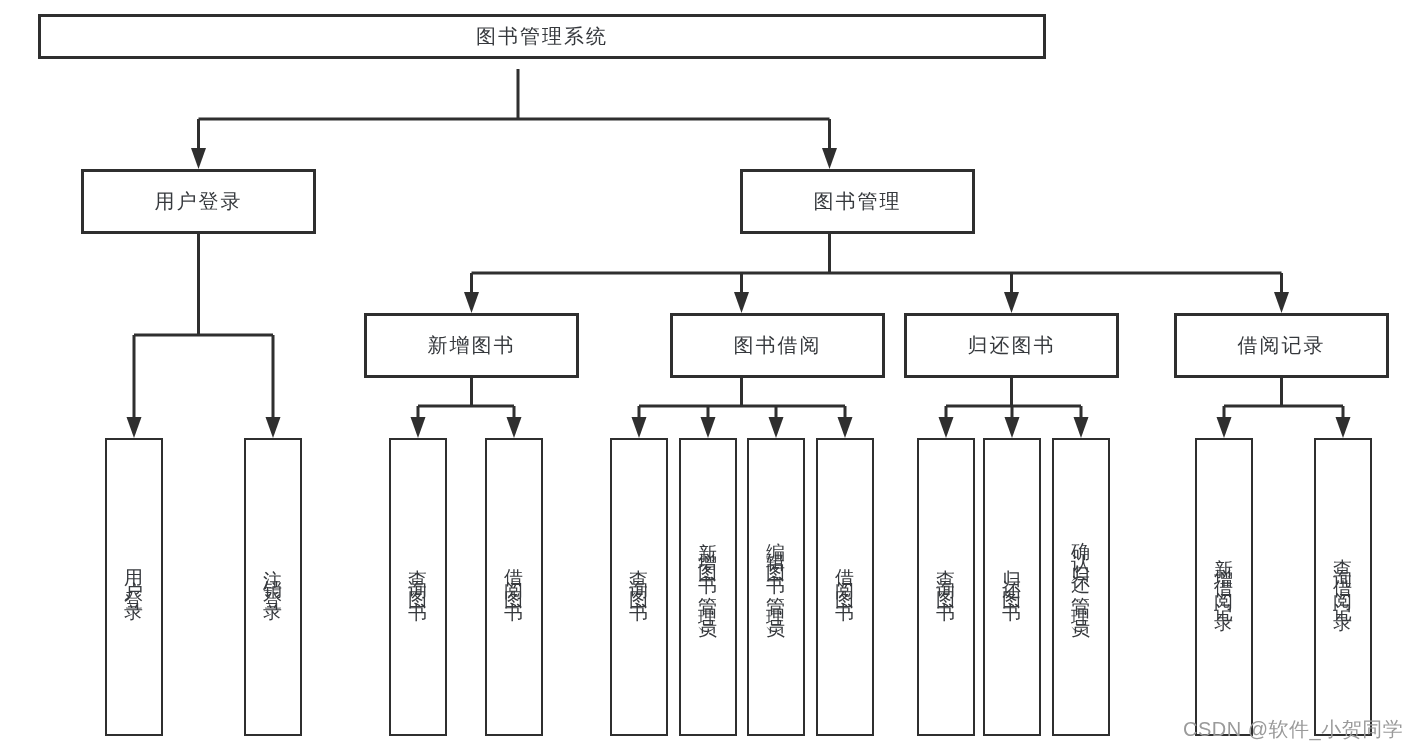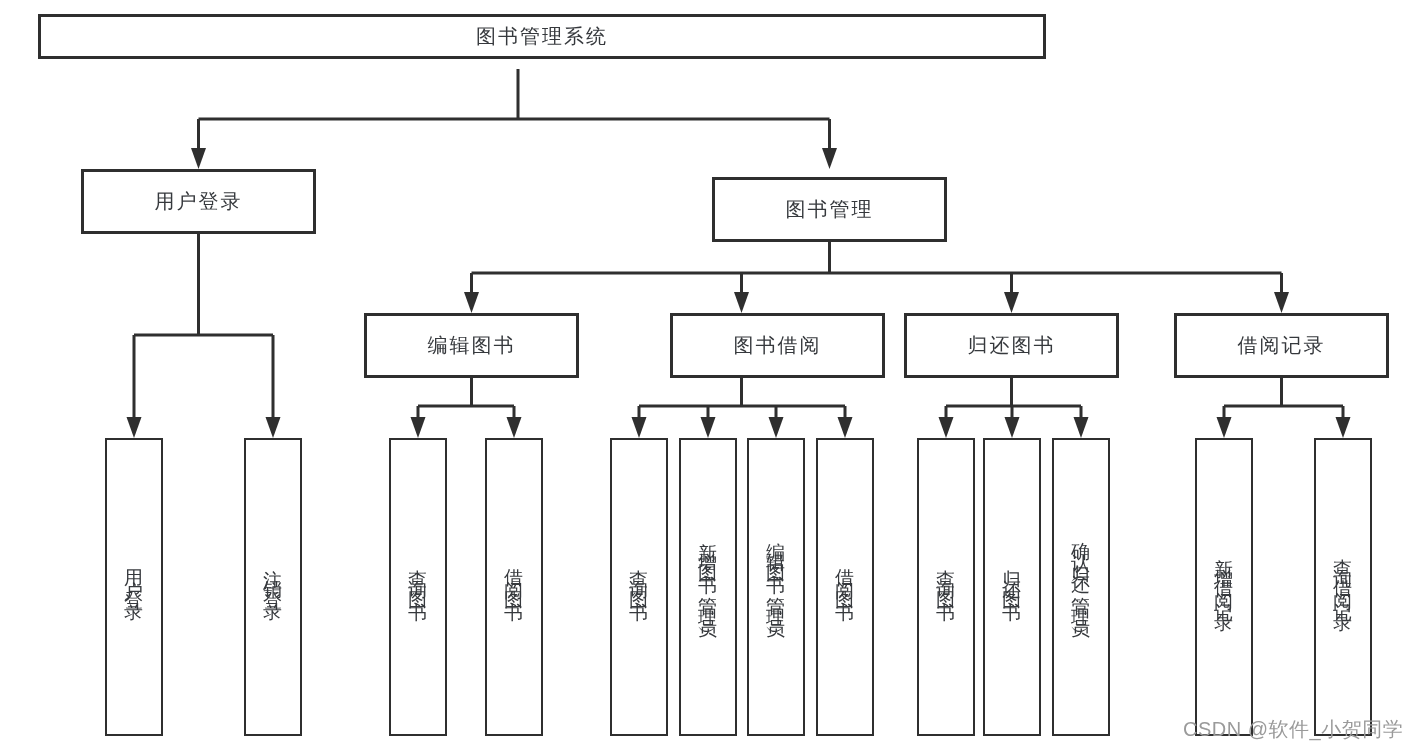--- a/index.html
+++ b/index.html
@@ -104,23 +104,23 @@
       <polygon points="1012,438 1004.5,417 1019.5,417"></polygon>
       <polygon points="1081,438 1073.5,417 1088.5,417"></polygon>
       <polygon points="1224,438 1216.5,417 1231.5,417"></polygon>
       <polygon points="1343,438 1335.5,417 1350.5,417"></polygon>
     </g>
   </svg>
 
   <div class="node root">图书管理系统</div>
 
   <div class="node lvl2" style="left:81px;">用户登录</div>
-  <div class="node lvl2" style="left:712px;margin-top:8px;">图书管理</div>
+  <div class="node lvl2" style="left:740px;">图书管理</div>
 
-  <div class="node lvl3" style="left:364px;">编辑图书</div>
+  <div class="node lvl3" style="left:364px;">新增图书</div>
   <div class="node lvl3" style="left:634px;margin-left:36px;">图书借阅</div>
   <div class="node lvl3" style="left:904px;">归还图书</div>
   <div class="node lvl3" style="left:1174px;text-align:center;">借阅记录</div>
 
   <div class="node leaf" style="left:105px;">
     <span class="vtext">用户登录</span>
   </div>
   <div class="node leaf" style="left:244px;">
     <span class="vtext">注销登录</span>
   </div>

